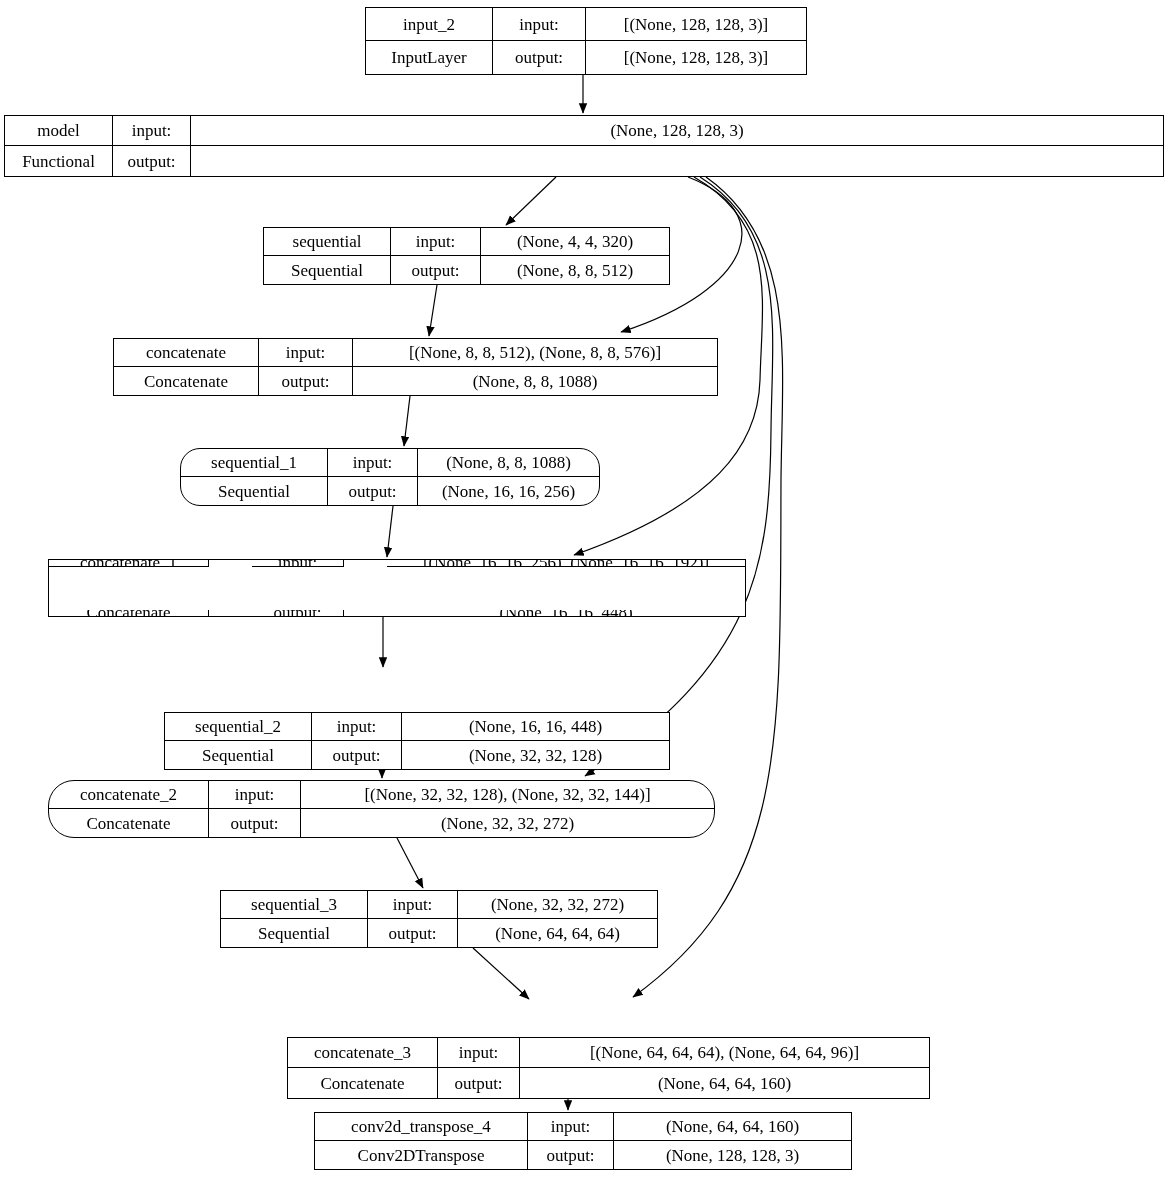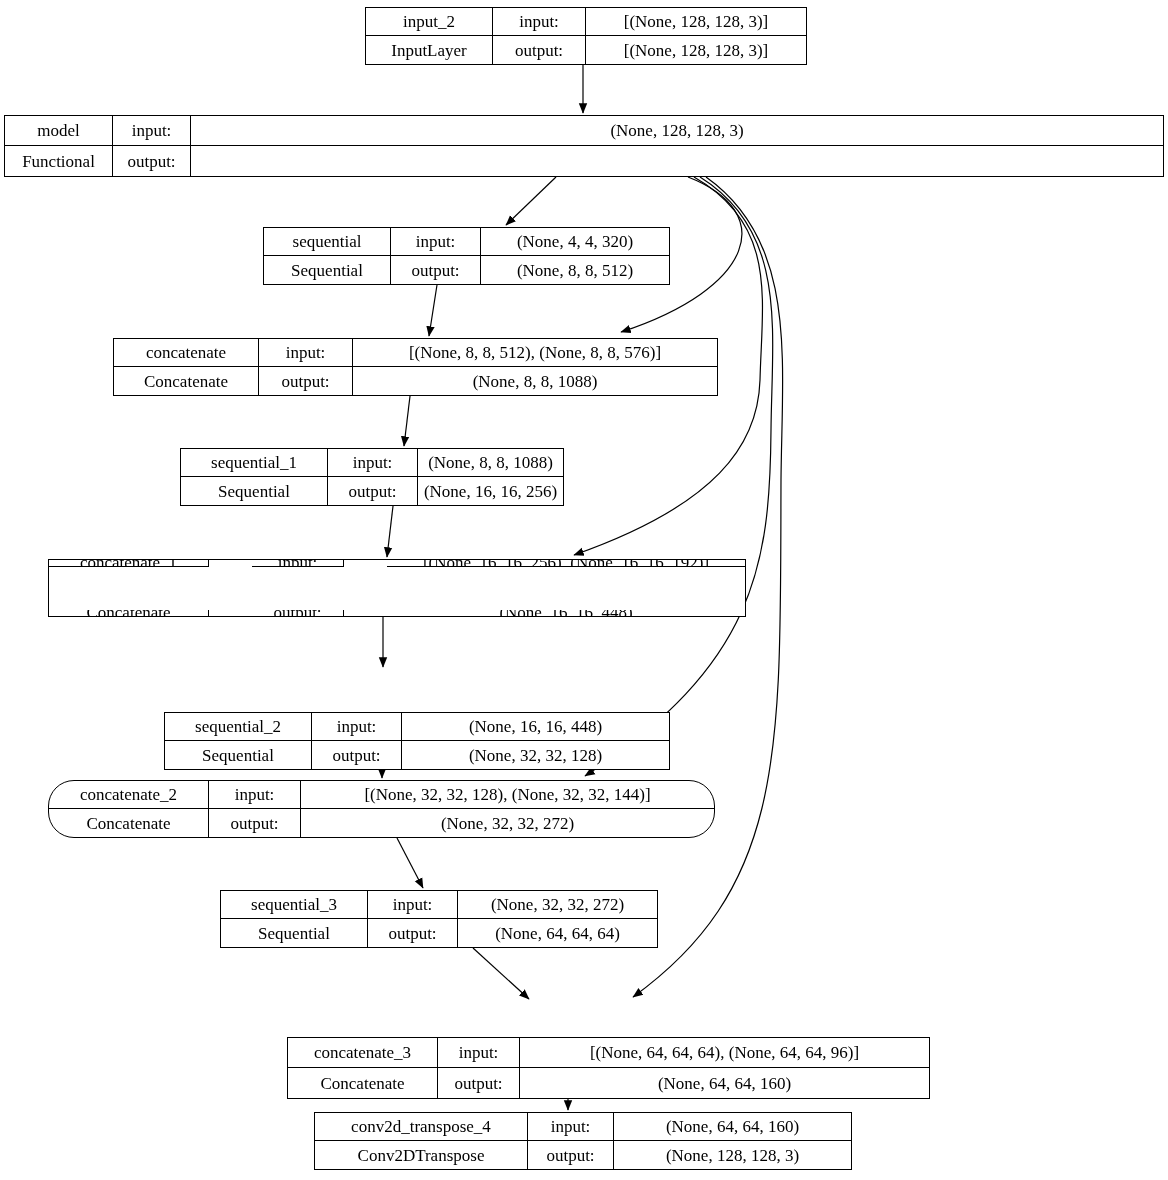--- a/index.html
+++ b/index.html
@@ -77,21 +77,21 @@
         <path d="M410,396 L404,446" class="edge" marker-end="url(#arrow)"></path>
         <path d="M393,506 L387,557" class="edge" marker-end="url(#arrow)"></path>
         <path d="M383,617 L383,667" class="edge" marker-end="url(#arrow)"></path>
         <path d="M382,727 L382,778" class="edge" marker-end="url(#arrow)"></path>
         <path d="M397,838 L423,888" class="edge" marker-end="url(#arrow)"></path>
         <path d="M473,948 L529,999" class="edge" marker-end="url(#arrow)"></path>
         <path d="M568,1059 L568,1110" class="edge" marker-end="url(#arrow)"></path>
       </g>
   </svg>
   <div id="nodes">
-      <div class="node" style="left: 365px; top: 7px; width: 442px; height: 58px; grid-template-columns: 127px 93px 1fr;">
+      <div class="node" style="left: 365px; top: 7px; width: 442px; height: 68px; grid-template-columns: 127px 93px 1fr;">
         <div class="cell c1 r1">input_2</div>
         <div class="cell c2 r1">input:</div>
         <div class="cell c3 r1">[(None, 128, 128, 3)]</div>
         <div class="cell c1 r2">InputLayer</div>
         <div class="cell c2 r2">output:</div>
         <div class="cell c3 r2">[(None, 128, 128, 3)]</div>
       </div>
       <div class="node" style="left: 4px; top: 115px; width: 1160px; height: 62px; grid-template-columns: 108px 78px 1fr;">
         <div class="cell c1 r1">model</div>
         <div class="cell c2 r1">input:</div>
@@ -108,21 +108,21 @@
         <div class="cell c3 r2">(None, 8, 8, 512)</div>
       </div>
       <div class="node" style="left: 113px; top: 338px; width: 605px; height: 58px; grid-template-columns: 145px 94px 1fr;">
         <div class="cell c1 r1">concatenate</div>
         <div class="cell c2 r1">input:</div>
         <div class="cell c3 r1">[(None, 8, 8, 512), (None, 8, 8, 576)]</div>
         <div class="cell c1 r2">Concatenate</div>
         <div class="cell c2 r2">output:</div>
         <div class="cell c3 r2">(None, 8, 8, 1088)</div>
       </div>
-      <div class="node" style="left: 180px; top: 448px; width: 384px; height: 58px; grid-template-columns: 147px 90px 1fr;">
+      <div class="node" style="left: 180px; top: 448px; width: 420px; height: 58px; grid-template-columns: 147px 90px 1fr; border-radius: 20px;">
         <div class="cell c1 r1">sequential_1</div>
         <div class="cell c2 r1">input:</div>
         <div class="cell c3 r1">(None, 8, 8, 1088)</div>
         <div class="cell c1 r2">Sequential</div>
         <div class="cell c2 r2">output:</div>
         <div class="cell c3 r2">(None, 16, 16, 256)</div>
       </div>
       <div class="node" style="left: 48px; top: 559px; width: 698px; height: 58px; grid-template-columns: 160px 92px 1fr; gap: 43px;">
         <div class="cell c1 r1">concatenate_1</div>
         <div class="cell c2 r1">input:</div>

